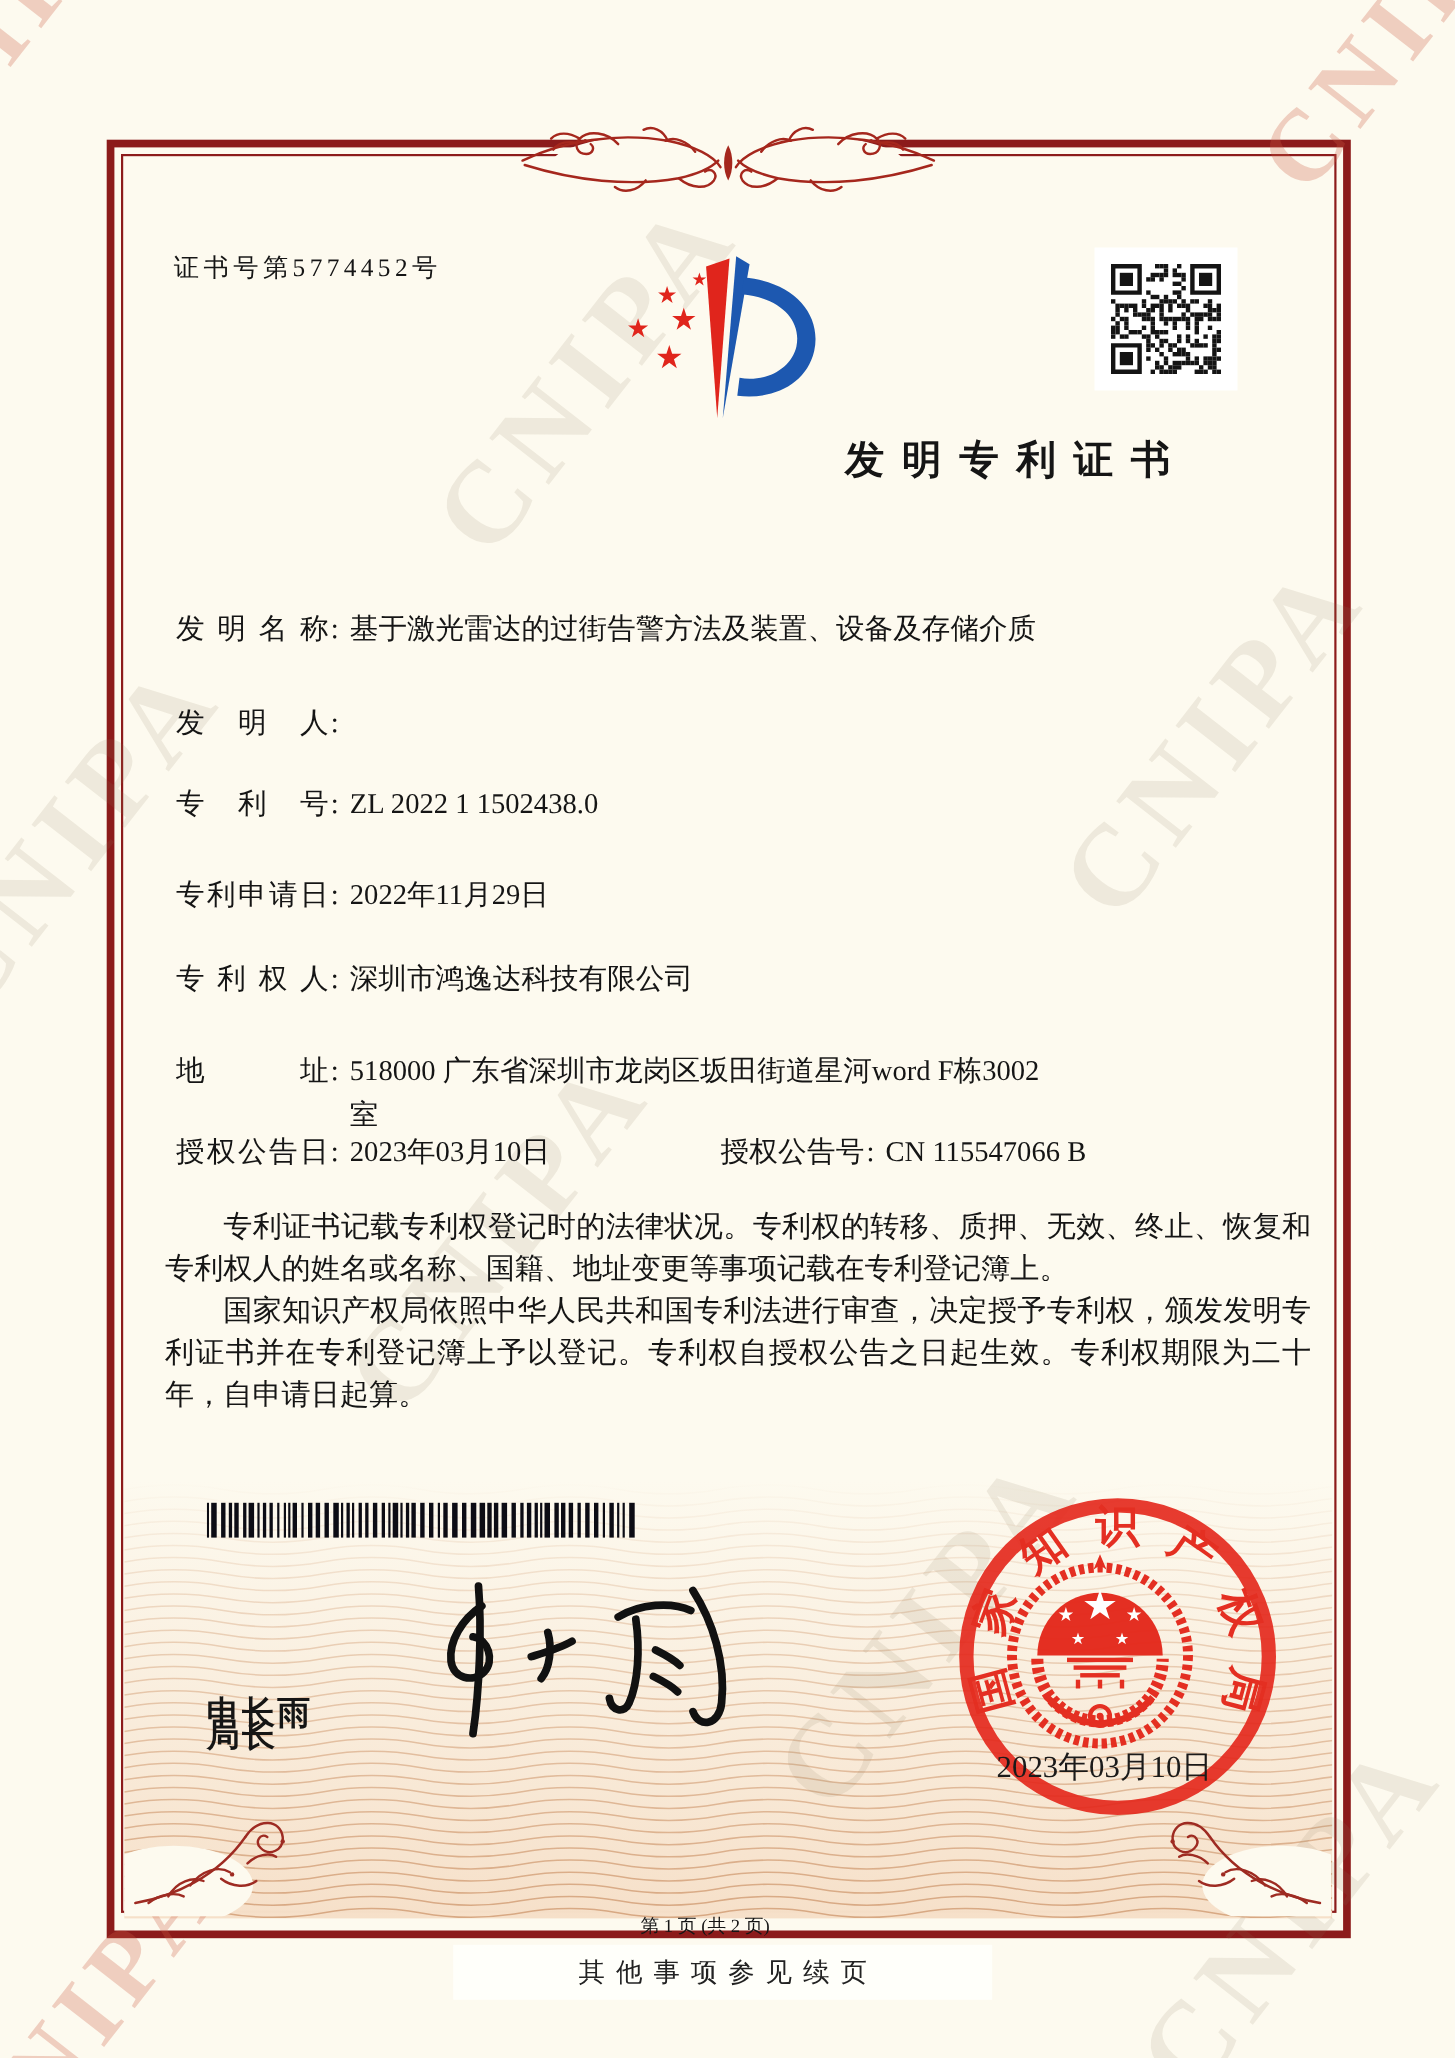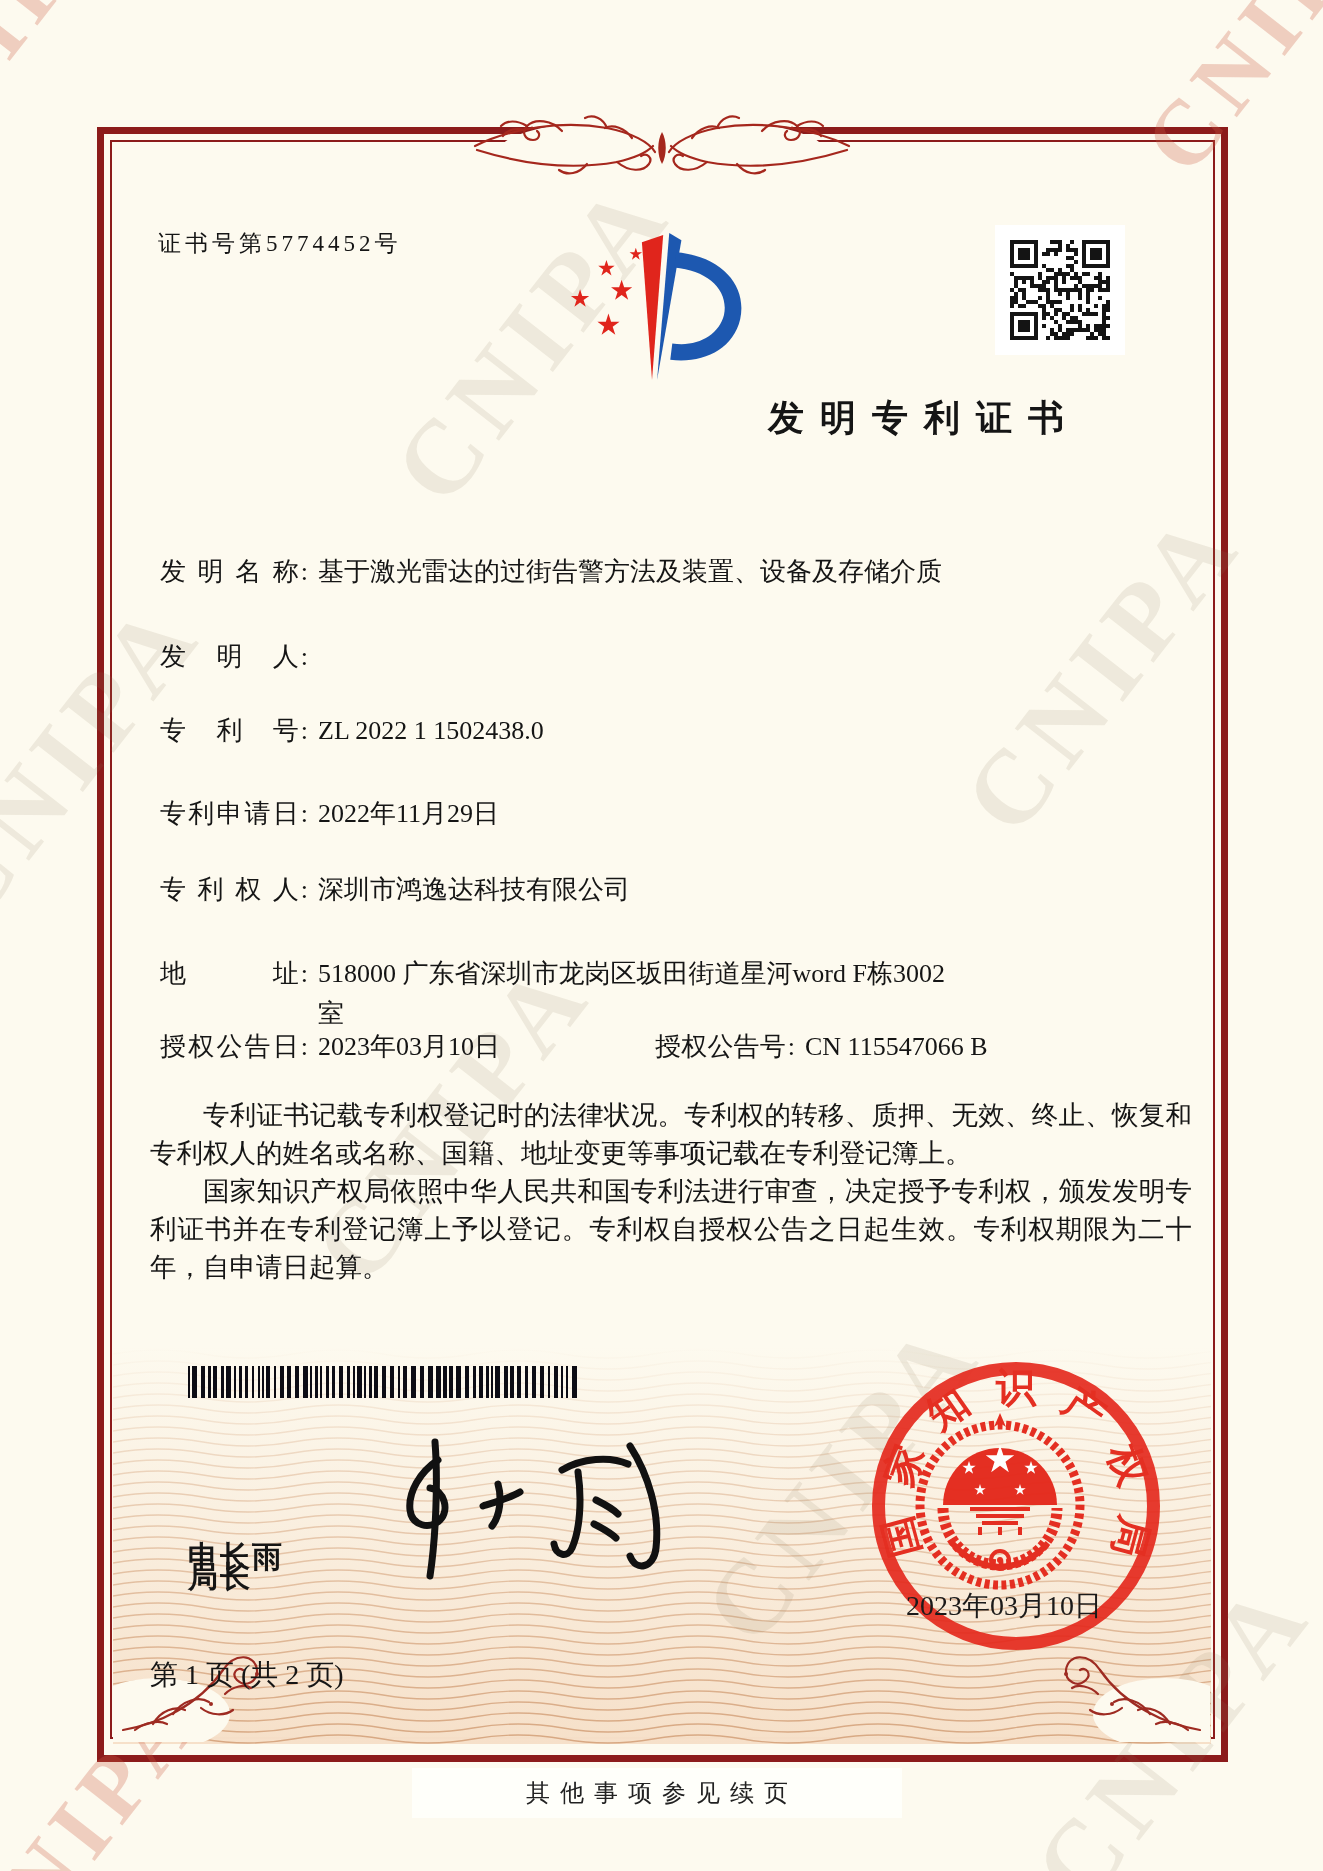--- a/index.html
+++ b/index.html
@@ -42,22 +42,22 @@
   .signature{position:absolute;left:380px;top:1436px;z-index:5;}
   
   .seal{position:absolute;left:872px;top:1362px;width:288px;height:288px;box-sizing:border-box;
         border:13px solid rgba(228,38,26,0.93);border-radius:50%;z-index:6;opacity:0.97;}
   .seal-ring{position:absolute;left:0;top:0;width:100%;height:100%;}
   .seal-char{position:absolute;left:50%;top:50%;font-size:40px;font-weight:bold;color:#e4291c;
              font-family:"Liberation Serif",serif;}
   .seal-date{position:absolute;left:calc(50% - 12px);top:212px;transform:translateX(-50%);
              font-size:28px;color:#141414;white-space:nowrap;}
   .emblem{position:absolute;left:27px;top:33px;}
-  .page-footer{position:absolute;left:150px;top:1656px;width:982px;text-align:left;
-               font-size:28px;z-index:5;}
+  .page-footer{position:absolute;left:150px;top:1739px;width:982px;text-align:center;
+               font-size:17px;z-index:5;}
   .cont-box{position:absolute;left:412px;top:1768px;width:490px;height:50px;background:#fffffa;
             display:flex;align-items:center;justify-content:center;z-index:5;}
   .cont-text{font-size:24px;letter-spacing:10px;text-indent:10px;color:#222;}
   .qr-box{position:absolute;left:995px;top:225px;width:130px;height:130px;background:#ffffff;z-index:5;}
   .qr-box svg{position:absolute;left:15px;top:15px;}
   .logo{position:absolute;left:545px;top:230px;z-index:5;}
 </style>
 </head>
 <body>
 

